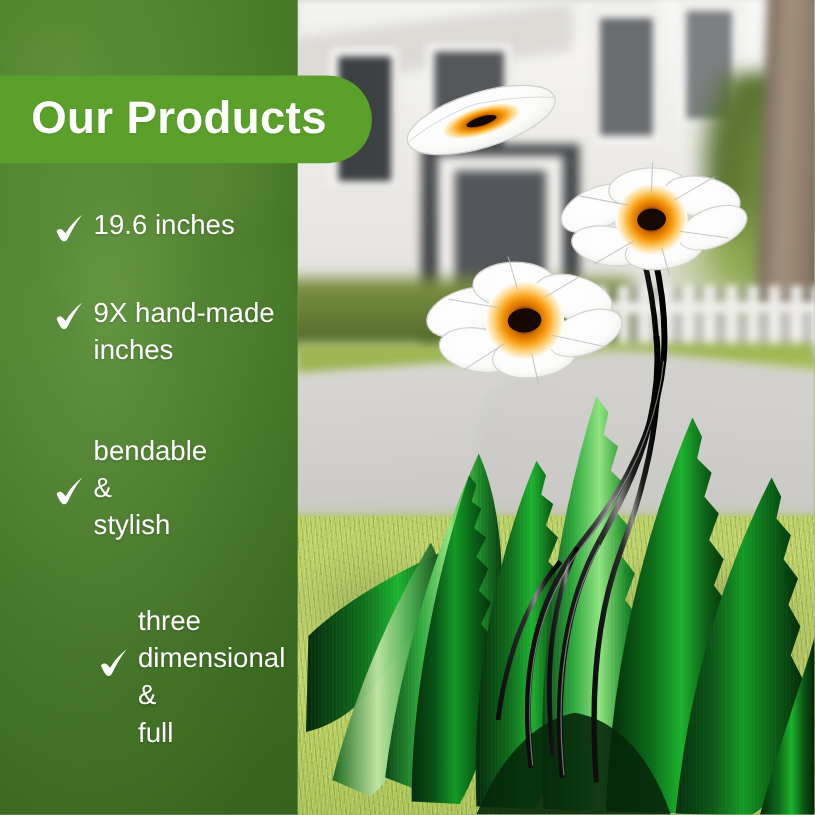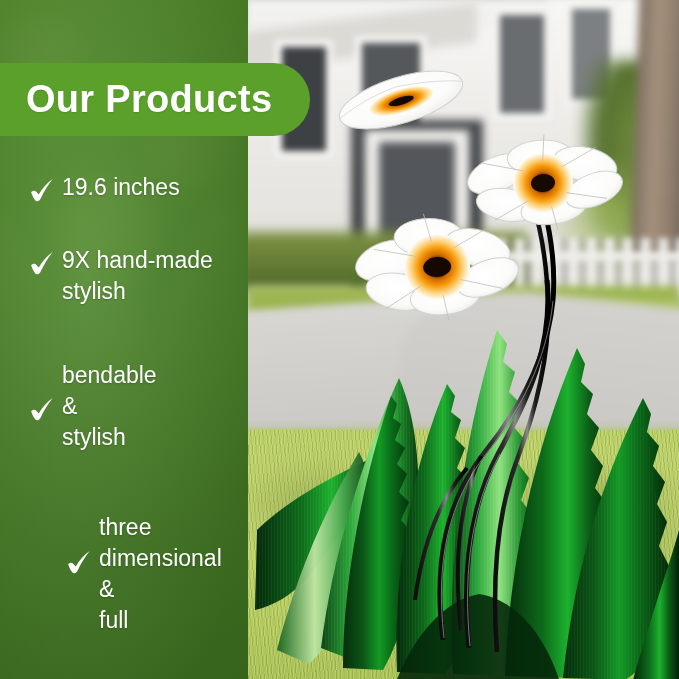--- a/index.html
+++ b/index.html
@@ -212,20 +212,21 @@
   
   #features{
     position:absolute;left:0;top:160px;width:248px;
     z-index:22;
   }
   .feature{
     position:absolute;
     display:flex;
     align-items:flex-start;
     width:248px;
+    margin-left:16px;
   }
   .check{
     flex:0 0 auto;
     width:30px;height:30px;
     margin-left:26px;
     margin-top:4px;
   }
   .check svg{display:block;width:30px;height:30px;}
   .flabel{
     color:#ffffff;
@@ -508,39 +509,39 @@
       <span class="check">
         <svg viewBox="0 0 32 32">
           <path d="M5.5 17.5 C7.5 15.2 9.6 15.4 11.4 17.3 L13.6 19.7
                    C17.4 13.2 22.2 7.6 28.4 3.2
                    C23.6 9.4 19.3 16.2 15.8 23.8
                    C14.0 27.6 11.4 27.9 9.4 25.2
                    C7.9 23.2 6.6 20.6 5.5 17.5 Z" fill="#ffffff"></path>
         </svg>
       </span>
       <span class="flabel">9X hand-made
-stylish</span>
+inches</span>
     </div>
 
     <div class="feature" style="top:200px;">
       <span class="check" style="margin-top:35px;">
         <svg viewBox="0 0 32 32">
           <path d="M5.5 17.5 C7.5 15.2 9.6 15.4 11.4 17.3 L13.6 19.7
                    C17.4 13.2 22.2 7.6 28.4 3.2
                    C23.6 9.4 19.3 16.2 15.8 23.8
                    C14.0 27.6 11.4 27.9 9.4 25.2
                    C7.9 23.2 6.6 20.6 5.5 17.5 Z" fill="#ffffff"></path>
         </svg>
       </span>
       <span class="flabel">bendable
 &amp;
 stylish</span>
     </div>
 
-    <div class="feature" style="top:352px;padding-left:37px;">
+    <div class="feature" style="top:342px;padding-left:37px;">
       <span class="check" style="margin-top:36px;">
         <svg viewBox="0 0 32 32">
           <path d="M5.5 17.5 C7.5 15.2 9.6 15.4 11.4 17.3 L13.6 19.7
                    C17.4 13.2 22.2 7.6 28.4 3.2
                    C23.6 9.4 19.3 16.2 15.8 23.8
                    C14.0 27.6 11.4 27.9 9.4 25.2
                    C7.9 23.2 6.6 20.6 5.5 17.5 Z" fill="#ffffff"></path>
         </svg>
       </span>
       <span class="flabel">three

